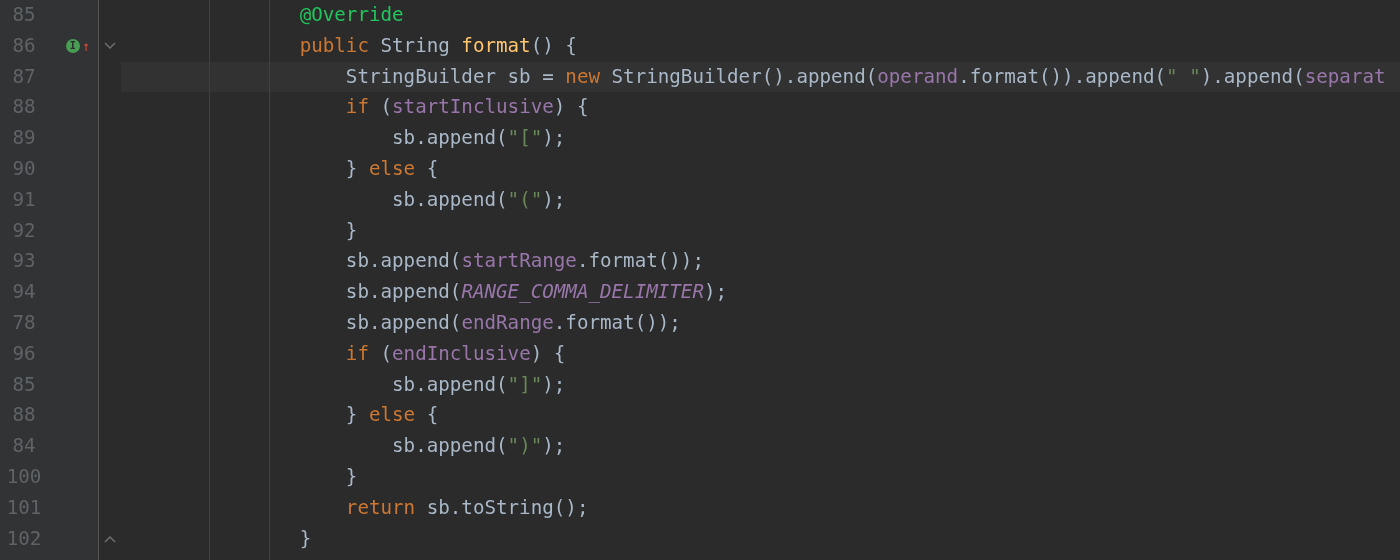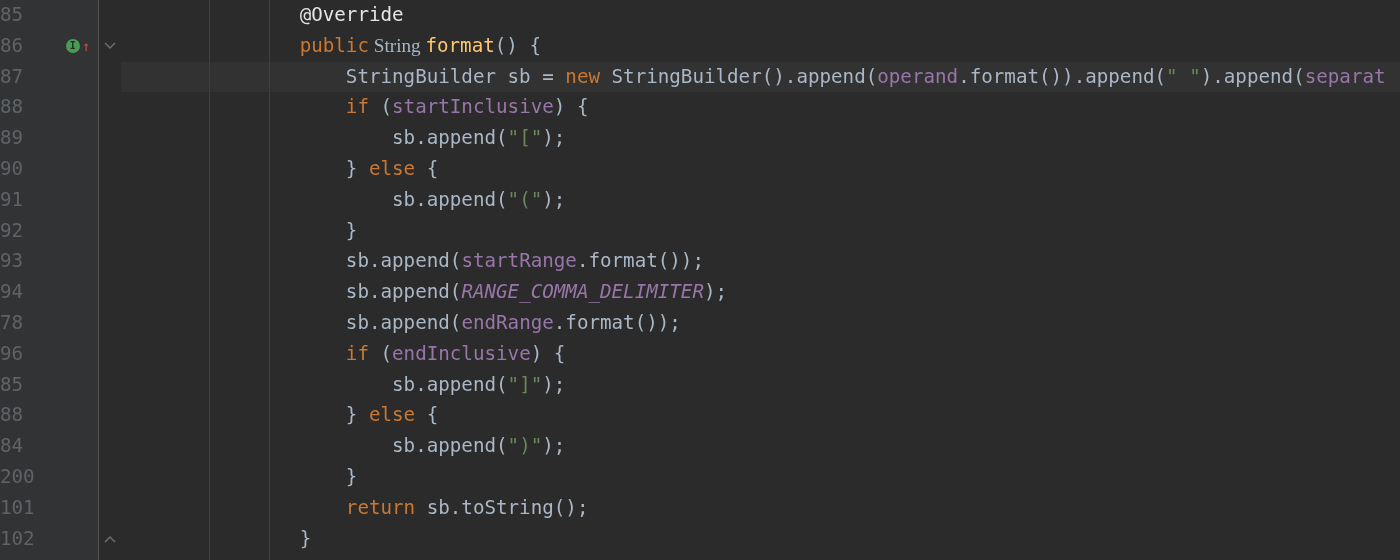--- a/index.html
+++ b/index.html
@@ -1,35 +1,35 @@
 <!DOCTYPE html>
 <html><head>
 <meta charset="utf-8">
 <style>
   html,body{margin:0;padding:0;width:1400px;height:560px;overflow:hidden;
     background:#2b2b2b;font-family:"Menlo","Consolas","DejaVu Sans Mono",monospace;
     font-size:19.2px;line-height:30.8px;}
   .editor{display:flex;width:100%;height:100%;}
-  .gutter{flex:0 0 58px;background:#313335;text-align:left;color:#606366;
+  .gutter{flex:0 0 58px;background:#313335;text-align:center;color:#606366;
     padding-top:0;user-select:none;}
   .gutter .gl{height:30.8px;padding-right:10px;}
   .marks{flex:0 0 40px;background:#313335;position:relative;}
   .marks .mk{position:absolute;height:30.8px;width:40px;display:flex;align-items:center;justify-content:center;}
   .foldcol{flex:0 0 22px;background:#2b2b2b;border-left:1px solid #555;position:relative;}
   .foldcol .fm{position:absolute;height:30.8px;width:22px;display:flex;align-items:center;justify-content:center;color:#6e6e6e;}
   .code{flex:1;background:#2b2b2b;position:relative;white-space:pre;}
   .codeline{height:30.8px;padding-left:40px;color:#a9b7c6;}
   .current{background:#323232;}
   
   .kw{color:#cc7832;}
-  .ann{color:#e5e5e5;}
+  .ann{color:#22c55e;}
   .str{color:#6a8759;}
   .fld{color:#9876aa;}
   .const{color:#9876aa;font-style:italic;}
-  .type{color:#a9b7c6;font-family:Liberation Serif, serif;}
+  .type{color:#a9b7c6;}
   .mname{color:#ffc66d;}
   .lparen, .pn{color:#a9b7c6;}
   
   .circ{width:14px;height:14px;border-radius:50%;background:#499c54;display:flex;align-items:center;justify-content:center;color:#2b2b2b;font-size:10px;font-weight:bold;}
   .vline{position:absolute;top:0;bottom:0;width:1px;background:#404040;}
 </style>
 </head>
 <body>
 
 <div class="editor">
@@ -42,21 +42,21 @@
       <div class="gl">90</div>
       <div class="gl">91</div>
       <div class="gl">92</div>
       <div class="gl">93</div>
       <div class="gl">94</div>
       <div class="gl">78</div>
       <div class="gl">96</div>
       <div class="gl">85</div>
       <div class="gl">88</div>
       <div class="gl">84</div>
-      <div class="gl">200</div>
+      <div class="gl">100</div>
       <div class="gl">101</div>
       <div class="gl">102</div>
     </div>
   <div class="marks" id="marks">
       <div class="mk" style="top: 30.8px;">
         <span class="circ">I</span>
         <span style="color:#cc4d3a;margin-left:2px;font-size:14px;">↑</span>
       </div>
     </div>
   <div class="foldcol" id="foldcol">

